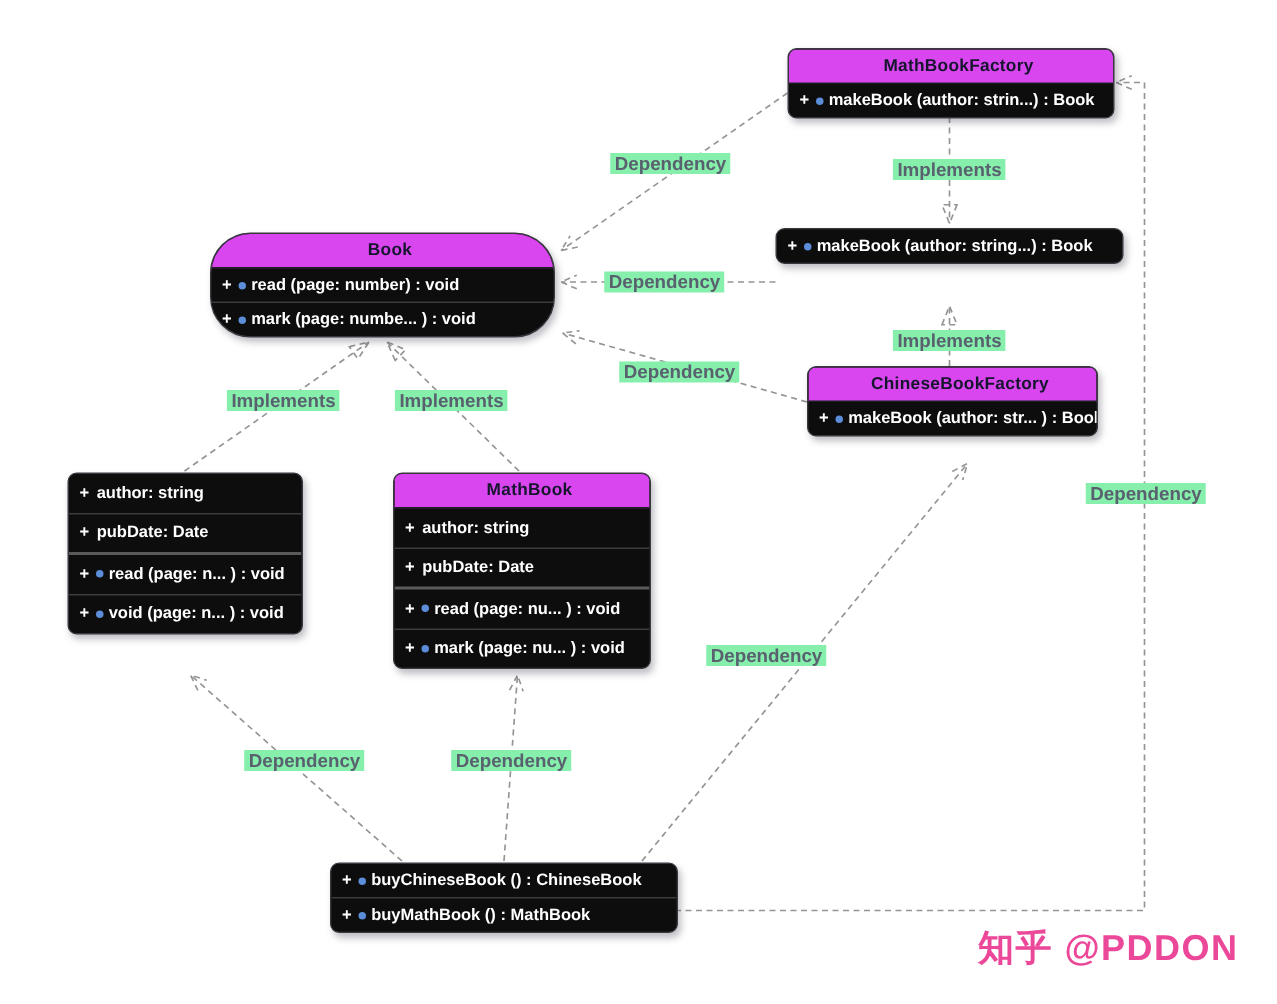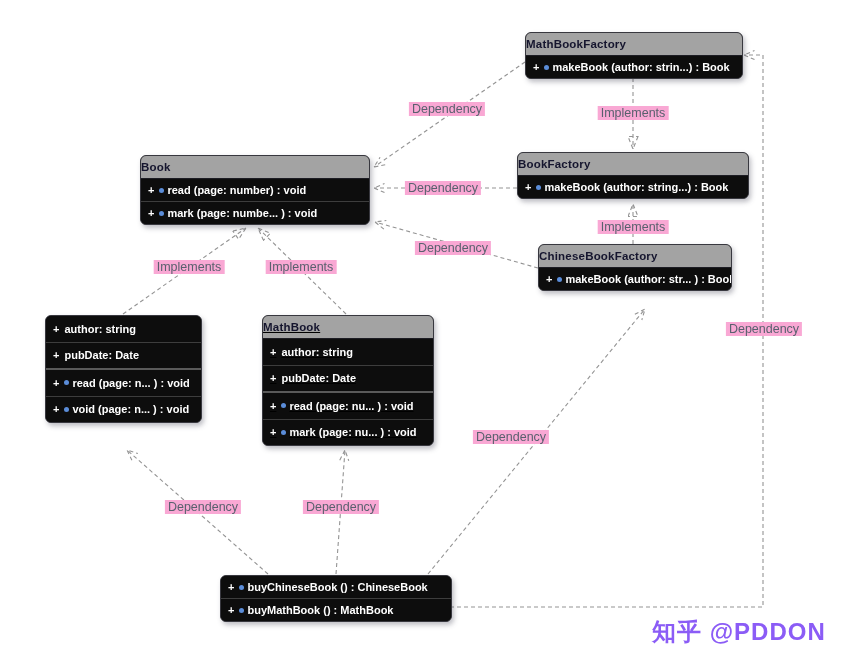--- a/index.html
+++ b/index.html
@@ -3,37 +3,37 @@
 <meta charset="utf-8">
 <style>
   html,body{margin:0;padding:0;background:#ffffff;}
   #canvas{position:relative;width:851px;height:669px;background:#ffffff;overflow:hidden;
           font-family:"Liberation Sans",sans-serif;}
   svg.edges{position:absolute;left:0;top:0;width:851px;height:669px;}
   svg.edges path{fill:none;stroke:#949494;stroke-width:1.1;stroke-dasharray:4 3;}
 
   .uml-class{position:absolute;border:1px solid #38383f;border-radius:6px;overflow:hidden;
              background:#0d0d0d;box-shadow:2px 3px 5px rgba(70,70,85,.35);}
-  .uml-header{background:#a3a3a3;color:#15152e;font-weight:bold;font-size:11.5px;
-              text-align:left;height:22px;line-height:22px;border-bottom:1px solid #1d1d24;
-              letter-spacing:.2px;}
+  .uml-header{background:#d946ef;color:#15152e;font-weight:bold;font-size:11.5px;
+              text-align:center;height:22px;line-height:22px;border-bottom:1px solid #1d1d24;
+              letter-spacing:.2px;padding-left:10px;}
   .uml-row{height:22px;display:flex;align-items:center;padding:0 7px;color:#ffffff;
            font-size:11px;font-weight:bold;background:#0d0d0d;white-space:nowrap;}
   .uml-row + .uml-row{border-top:1px solid #3d3d3d;}
   .row-sep-strong{border-top:2px solid #5a5a5a !important;}
   .tall .uml-row{height:25.5px;}
   .vis{margin-right:5px;flex:none;}
   .dot{width:5px;height:5px;border-radius:50%;background:#5b8dd9;margin-right:3px;flex:none;
        display:inline-block;}
 
   .edge-label{position:absolute;transform:translate(-50%,-50%);font-size:12.5px;
-              font-weight:normal;color:#59606e;background:#f9a8d4;padding:0 3px;
+              font-weight:bold;color:#59606e;background:#86efac;padding:0 3px;
               white-space:nowrap;}
   .watermark{position:absolute;left:652px;top:616px;font-size:24px;font-weight:bold;
-             color:#8b5cf6;letter-spacing:1px;white-space:nowrap;}
+             color:#ec4899;letter-spacing:1px;white-space:nowrap;}
 </style>
 </head>
 <body>
 
 <div id="canvas">
 
   <svg class="edges" xmlns="http://www.w3.org/2000/svg">
     <defs>
       <marker id="openArrow" markerWidth="13" markerHeight="11" refX="11.5" refY="5.5" orient="auto" markerUnits="userSpaceOnUse">
         <path d="M1,1 L11.5,5.5 L1,10" fill="none" stroke="#7f7f7f" stroke-width="1.2" stroke-dasharray="none"></path>
@@ -70,38 +70,37 @@
   <div class="uml-class" style="left:525px;top:32px;width:216px;">
     <div class="uml-header">MathBookFactory</div>
     <div class="uml-row">
       <span class="vis">+</span>
       <span class="dot"></span>
       <span>makeBook (author: strin...) : Book</span>
     </div>
   </div>
 
   <div class="uml-class" style="left:517px;top:152px;width:230px;">
-    <div class="uml-header">BookFactory</div>
     <div class="uml-row">
       <span class="vis">+</span>
       <span class="dot"></span>
       <span>makeBook (author: string...) : Book</span>
     </div>
   </div>
 
   <div class="uml-class" style="left:538px;top:244px;width:192px;">
     <div class="uml-header">ChineseBookFactory</div>
     <div class="uml-row">
       <span class="vis">+</span>
       <span class="dot"></span>
       <span>makeBook (author: str... ) : Book</span>
     </div>
   </div>
 
-  <div class="uml-class" style="left:140px;top:155px;width:228px;">
+  <div class="uml-class" style="left:140px;top:155px;width:228px;border-radius:27px;">
     <div class="uml-header">Book</div>
     <div class="uml-row">
       <span class="vis">+</span>
       <span class="dot"></span>
       <span>read (page: number) : void</span>
     </div>
     <div class="uml-row">
       <span class="vis">+</span>
       <span class="dot"></span>
       <span>mark (page: numbe... ) : void</span>
@@ -122,21 +121,21 @@
       <span class="dot"></span>
       <span>read (page: n... ) : void</span>
     </div>
     <div class="uml-row">
       <span class="vis">+</span>
       <span class="dot"></span>
       <span>void (page: n... ) : void</span>
     </div>
   </div>
 
-  <div class="uml-class tall" style="left:262px;top:315px;width:170px;text-decoration:underline;">
+  <div class="uml-class tall" style="left:262px;top:315px;width:170px;">
     <div class="uml-header">MathBook</div>
     <div class="uml-row">
       <span class="vis">+</span>
       <span>author: string</span>
     </div>
     <div class="uml-row">
       <span class="vis">+</span>
       <span>pubDate: Date</span>
     </div>
     <div class="uml-row row-sep-strong">

